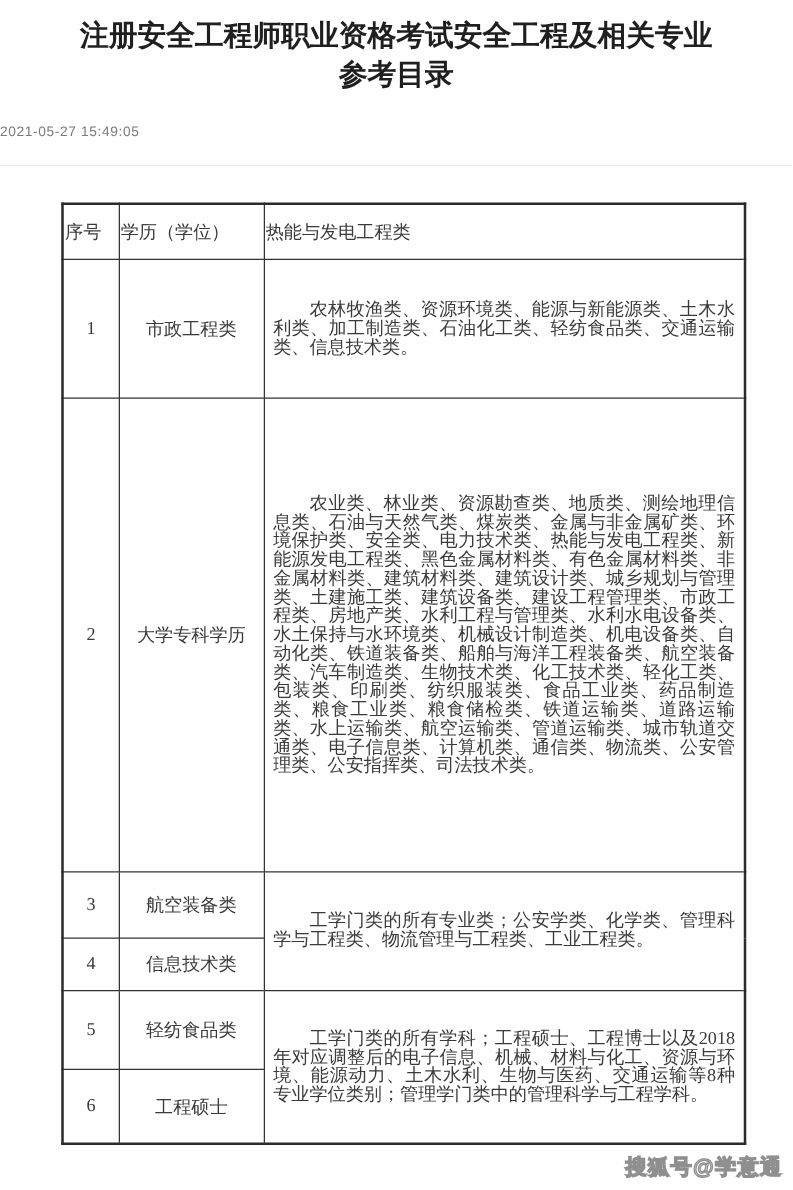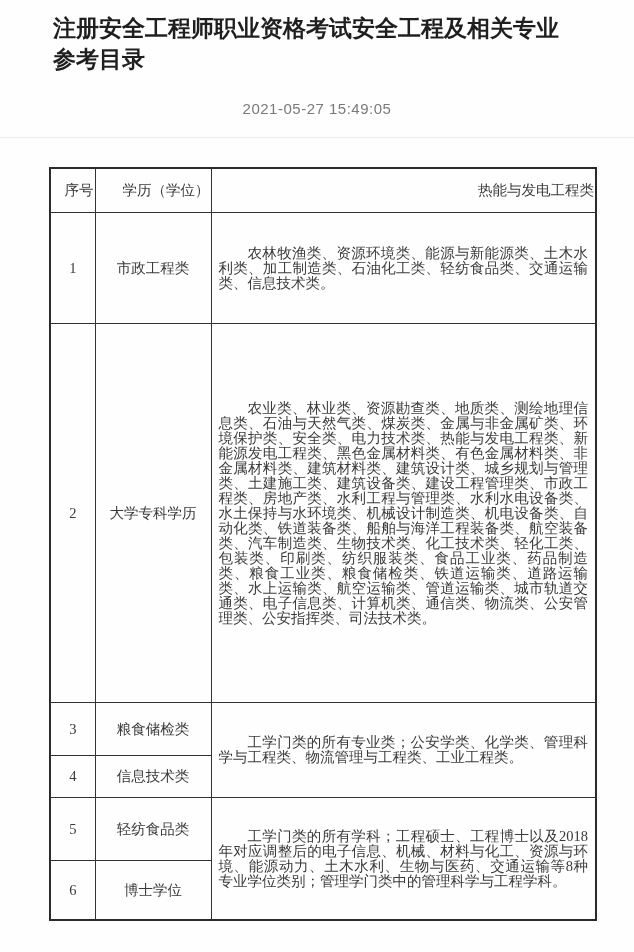--- a/index.html
+++ b/index.html
@@ -11,32 +11,31 @@
   }
   .page {
     position:relative;
     width:634px; height:952px;
     background:#fefefe;
     overflow:hidden;
   }
   .title {
     margin:13px auto 0;
     max-width:528px;
-    text-align:left;
+    text-align:center;
     font-family:"Liberation Sans", sans-serif;
     font-weight:bold;
     font-size:23px;
     line-height:31px;
     color:#1f1f1f;
   }
   .timestamp {
     margin-top:25px;
-    text-align:center;
     font-family:"Liberation Sans", sans-serif;
-    font-size:15px;
+    font-size:11px;
     letter-spacing:0.5px;
     color:#7a7a7a;
   }
   .divider {
     margin-top:20px;
     border-top:1px solid #ebebeb;
     height:0;
   }
   table.catalog {
     margin:29px 0 0 49px;
@@ -48,21 +47,21 @@
   table.catalog col.c-no     { width:45px; }
   table.catalog col.c-degree { width:116px; }
   table.catalog th, table.catalog td {
     border:1.5px solid #333333;
     font-size:14.5px;
     color:#3a3a3a;
     font-weight:normal;
   }
   table.catalog th {
     height:41px;
-    text-align:right;
+    text-align:left;
     vertical-align:middle;
   }
   .cell-no, .cell-degree {
     text-align:center;
     vertical-align:middle;
   }
   .cell-majors {
     padding:8px 7px;
     line-height:15px;
     text-align:justify;
@@ -117,33 +116,34 @@
         <td class="cell-degree">市政工程类</td>
         <td class="cell-majors">农林牧渔类、资源环境类、能源与新能源类、土木水利类、加工制造类、石油化工类、轻纺食品类、交通运输类、信息技术类。</td>
       </tr>
       <tr class="h-r2">
         <td class="cell-no">2</td>
         <td class="cell-degree">大学专科学历</td>
         <td class="cell-majors">农业类、林业类、资源勘查类、地质类、测绘地理信息类、石油与天然气类、煤炭类、金属与非金属矿类、环境保护类、安全类、电力技术类、热能与发电工程类、新能源发电工程类、黑色金属材料类、有色金属材料类、非金属材料类、建筑材料类、建筑设计类、城乡规划与管理类、土建施工类、建筑设备类、建设工程管理类、市政工程类、房地产类、水利工程与管理类、水利水电设备类、水土保持与水环境类、机械设计制造类、机电设备类、自动化类、铁道装备类、船舶与海洋工程装备类、航空装备类、汽车制造类、生物技术类、化工技术类、轻化工类、包装类、印刷类、纺织服装类、食品工业类、药品制造类、粮食工业类、粮食储检类、铁道运输类、道路运输类、水上运输类、航空运输类、管道运输类、城市轨道交通类、电子信息类、计算机类、通信类、物流类、公安管理类、公安指挥类、司法技术类。</td>
       </tr>
       <tr class="h-r3">
         <td class="cell-no">3</td>
-        <td class="cell-degree">粮食储检类</td>
+        <td class="cell-degree">航空装备类</td>
         <td class="cell-majors" rowspan="2">工学门类的所有专业类；公安学类、化学类、管理科学与工程类、物流管理与工程类、工业工程类。</td>
       </tr>
       <tr class="h-r4">
         <td class="cell-no">4</td>
         <td class="cell-degree">信息技术类</td>
       </tr>
       <tr class="h-r5">
         <td class="cell-no">5</td>
         <td class="cell-degree">轻纺食品类</td>
         <td class="cell-majors" rowspan="2">工学门类的所有学科；工程硕士、工程博士以及2018年对应调整后的电子信息、机械、材料与化工、资源与环境、能源动力、土木水利、生物与医药、交通运输等8种专业学位类别；管理学门类中的管理科学与工程学科。</td>
       </tr>
       <tr class="h-r6">
         <td class="cell-no">6</td>
-        <td class="cell-degree">博士学位</td>
+        <td class="cell-degree">工程硕士</td>
       </tr>
     </tbody>
   </table>
 
+  <div class="watermark">搜狐号@学意通</div>
 
 </div>
 
 </body></html>

